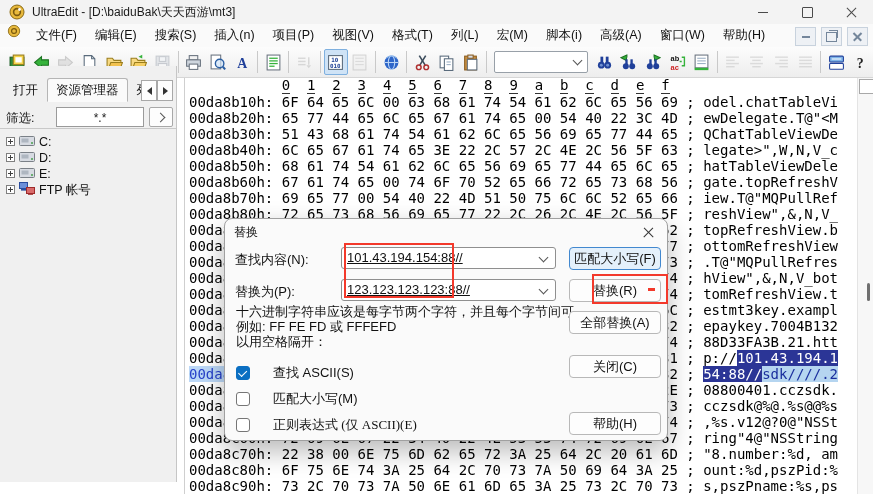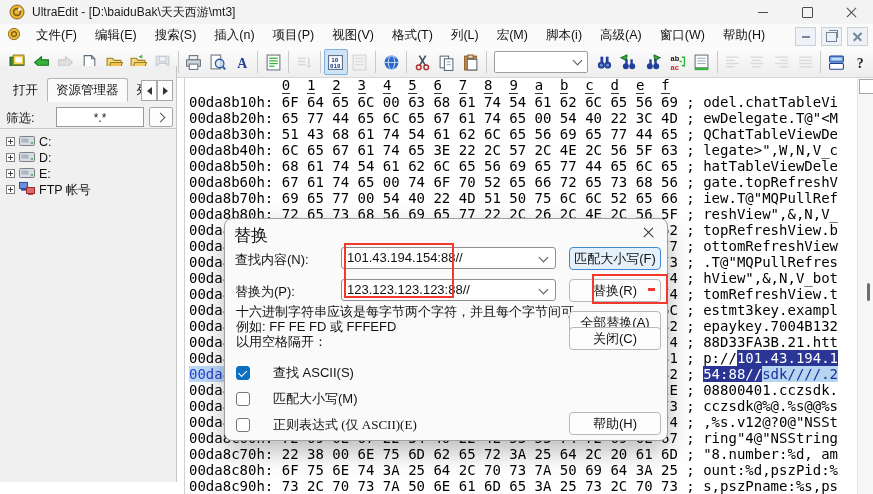--- a/index.html
+++ b/index.html
@@ -13,21 +13,21 @@
   .wbtn{position:absolute;top:0;width:44px;height:24px;display:flex;align-items:center;justify-content:center;}
   .wbtn-min{right:88px}.wbtn-max{right:44px}.wbtn-close{right:0}
   .glyph-min{width:10px;height:1px;background:#4a4a4a;}
   .glyph-max{width:9px;height:9px;border:1px solid #4a4a4a;border-radius:1px;}
   .glyph-x{position:relative;width:11px;height:11px;}
   .glyph-x i,.glyph-x b{position:absolute;left:-1px;top:5px;width:13px;height:1px;background:#4a4a4a;}
   .glyph-x i{transform:rotate(45deg);} .glyph-x b{transform:rotate(-45deg);}
 
   
   .menubar{position:absolute;left:0;top:24px;width:873px;height:23px;background:#fafafa;
-           display:flex;align-items:center;border-bottom:1px solid #e4e4e4;font-size:12.5px;color:#111;}
+           display:flex;border-bottom:1px solid #e4e4e4;font-size:12.5px;color:#111;}
   .menu-doc-icon{margin:0 6px 0 7px;}
   .menu-item{padding:0 9px;height:23px;line-height:23px;cursor:default;}
   .mdi-btns{position:absolute;right:5px;top:3px;display:flex;gap:5px;}
   .mdi-btn{width:19px;height:17px;display:flex;align-items:center;justify-content:center;background:#eef1f5;border:1px solid #c8d2dd;}
   .mdi-min{width:8px;height:2px;background:#74869b;}
   .mdi-restore{position:relative;width:9px;height:8px;border:1px solid #74869b;background:#eef1f5;}
   .mdi-restore::before{content:"";position:absolute;left:2px;top:-3px;width:8px;height:7px;border:1px solid #74869b;border-bottom:none;border-left:none;}
   .mdi-x{position:relative;width:9px;height:9px;}
   .mdi-x i,.mdi-x b{position:absolute;left:-1px;top:4px;width:11px;height:1.6px;background:#74869b;}
   .mdi-x i{transform:rotate(45deg);} .mdi-x b{transform:rotate(-45deg);}
@@ -80,41 +80,41 @@
 
   
   .vscroll{position:absolute;left:857px;top:78px;width:16px;height:416px;background:#f7f7f7;border-left:1px solid #e4e4e4;}
   .vs-top{position:absolute;left:1px;top:1px;width:13px;height:13px;background:#fff;border:1px solid #a8a8a8;}
   .vs-thumb{position:absolute;left:9px;top:205px;width:3px;height:18px;background:#6f6f6f;border-radius:2px;}
 
   
   .dialog{position:absolute;left:224px;top:218px;width:444px;height:223px;background:#fafafa;
           border:1px solid #a0a0a0;border-radius:8px;box-shadow:0 10px 26px rgba(0,0,0,.28);
           z-index:10;font-size:13px;color:#111;box-sizing:border-box;}
-  .dlg-title{position:absolute;left:9px;top:5px;font-size:17px;}
+  .dlg-title{position:absolute;left:9px;top:5px;font-size:12px;}
   .dlg-close{position:absolute;right:10px;top:6px;width:16px;height:16px;}
   .dlg-close i,.dlg-close b{position:absolute;left:1px;top:7px;width:13px;height:1.4px;background:#333;}
   .dlg-close i{transform:rotate(45deg);} .dlg-close b{transform:rotate(-45deg);}
   .dlg-label1{position:absolute;left:10px;top:32px;}
   .dlg-label2{position:absolute;left:10px;top:64px;text-align:center;}
   .dlg-combo{position:absolute;left:116px;width:215px;height:22px;background:#fff;border:1px solid #8f8f8f;border-radius:3px;box-sizing:border-box;}
   .dlg-combo1{top:28px;} .dlg-combo2{top:60px;}
-  .combo-text{position:absolute;left:5px;top:0;line-height:20px;white-space:nowrap;overflow:hidden;max-width:185px;}
+  .combo-text{position:absolute;left:5px;top:0;line-height:20px;white-space:nowrap;overflow:hidden;max-width:185px;text-decoration:underline;}
   .dlg-combo .chev{position:absolute;right:8px;top:6px;}
   .dlg-hint{position:absolute;left:11px;top:85px;line-height:15px;}
   .cbrow{position:absolute;left:11px;display:flex;align-items:center;gap:23px;}
   .cb-0{top:145px;} .cb-1{top:171px;} .cb-2{top:197px;font-family:Liberation Serif, serif;}
   .cbox{width:14px;height:14px;border:1px solid #767676;border-radius:3px;background:#fff;box-sizing:border-box;}
   .cbox.checked{background:#0b6fc2;border-color:#0b6fc2;display:flex;align-items:center;justify-content:center;}
   .cbox.checked::after{content:"";width:7px;height:4px;border-left:1.7px solid #fff;border-bottom:1.7px solid #fff;
                        transform:rotate(-45deg) translate(0.5px,-1px);}
   .dlg-btn{position:absolute;left:344px;width:92px;height:23px;background:#fdfdfd;border:1px solid #b8b8b8;
            border-radius:4px;text-align:center;line-height:21px;box-sizing:border-box;}
   .dlg-btn.default{background:#e4f0fb;border:1.6px solid #4288cf;}
-  .b-find-next{top:28px;} .b-replace{top:60px;} .b-replace-all{top:92px;} .b-close{top:108px;} .b-help{top:193px;}
+  .b-find-next{top:28px;} .b-replace{top:60px;} .b-replace-all{top:92px;} .b-close{top:136px;} .b-help{top:193px;}
 
   
   .annot{position:absolute;border:2px solid #f3392b;z-index:20;pointer-events:none;box-sizing:border-box;}
   .annot-fields{left:344px;top:243px;width:110px;height:55px;}
   .annot-replace{left:592px;top:274px;width:76px;height:30px;}
   .annot-dash{position:absolute;left:648px;top:288px;width:7px;height:3px;background:#f3392b;z-index:21;}
 </style>
 </head>
 <body>
 

